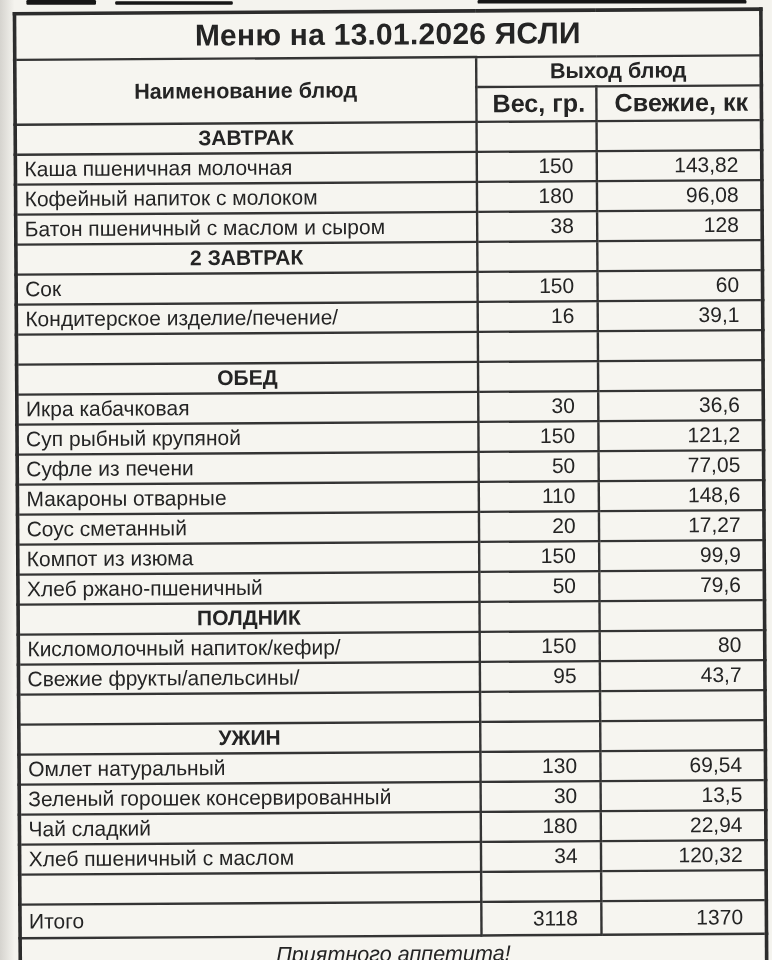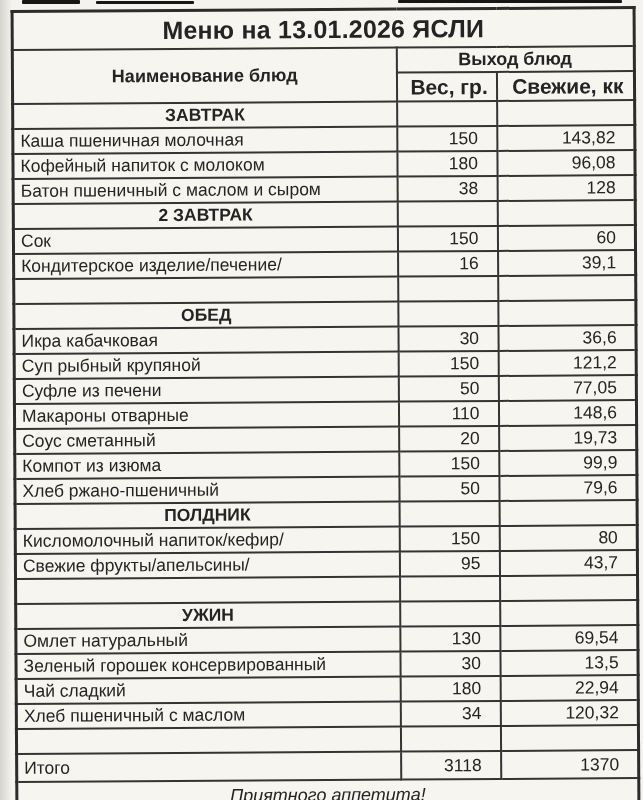--- a/index.html
+++ b/index.html
@@ -130,21 +130,21 @@
         <td class="c-num" data-name="calories-cell">77,05</td>
       </tr>
       <tr data-name="menu-item-row">
         <td class="c-name" data-name="dish-name-cell">Макароны отварные</td>
         <td class="c-num" data-name="weight-cell">110</td>
         <td class="c-num" data-name="calories-cell">148,6</td>
       </tr>
       <tr data-name="menu-item-row">
         <td class="c-name" data-name="dish-name-cell">Соус сметанный</td>
         <td class="c-num" data-name="weight-cell">20</td>
-        <td class="c-num" data-name="calories-cell">19,73</td>
+        <td class="c-num" data-name="calories-cell">17,27</td>
       </tr>
       <tr data-name="menu-item-row">
         <td class="c-name" data-name="dish-name-cell">Компот из изюма</td>
         <td class="c-num" data-name="weight-cell">150</td>
         <td class="c-num" data-name="calories-cell">99,9</td>
       </tr>
       <tr data-name="menu-item-row">
         <td class="c-name" data-name="dish-name-cell">Хлеб ржано-пшеничный</td>
         <td class="c-num" data-name="weight-cell">50</td>
         <td class="c-num" data-name="calories-cell">79,6</td>

